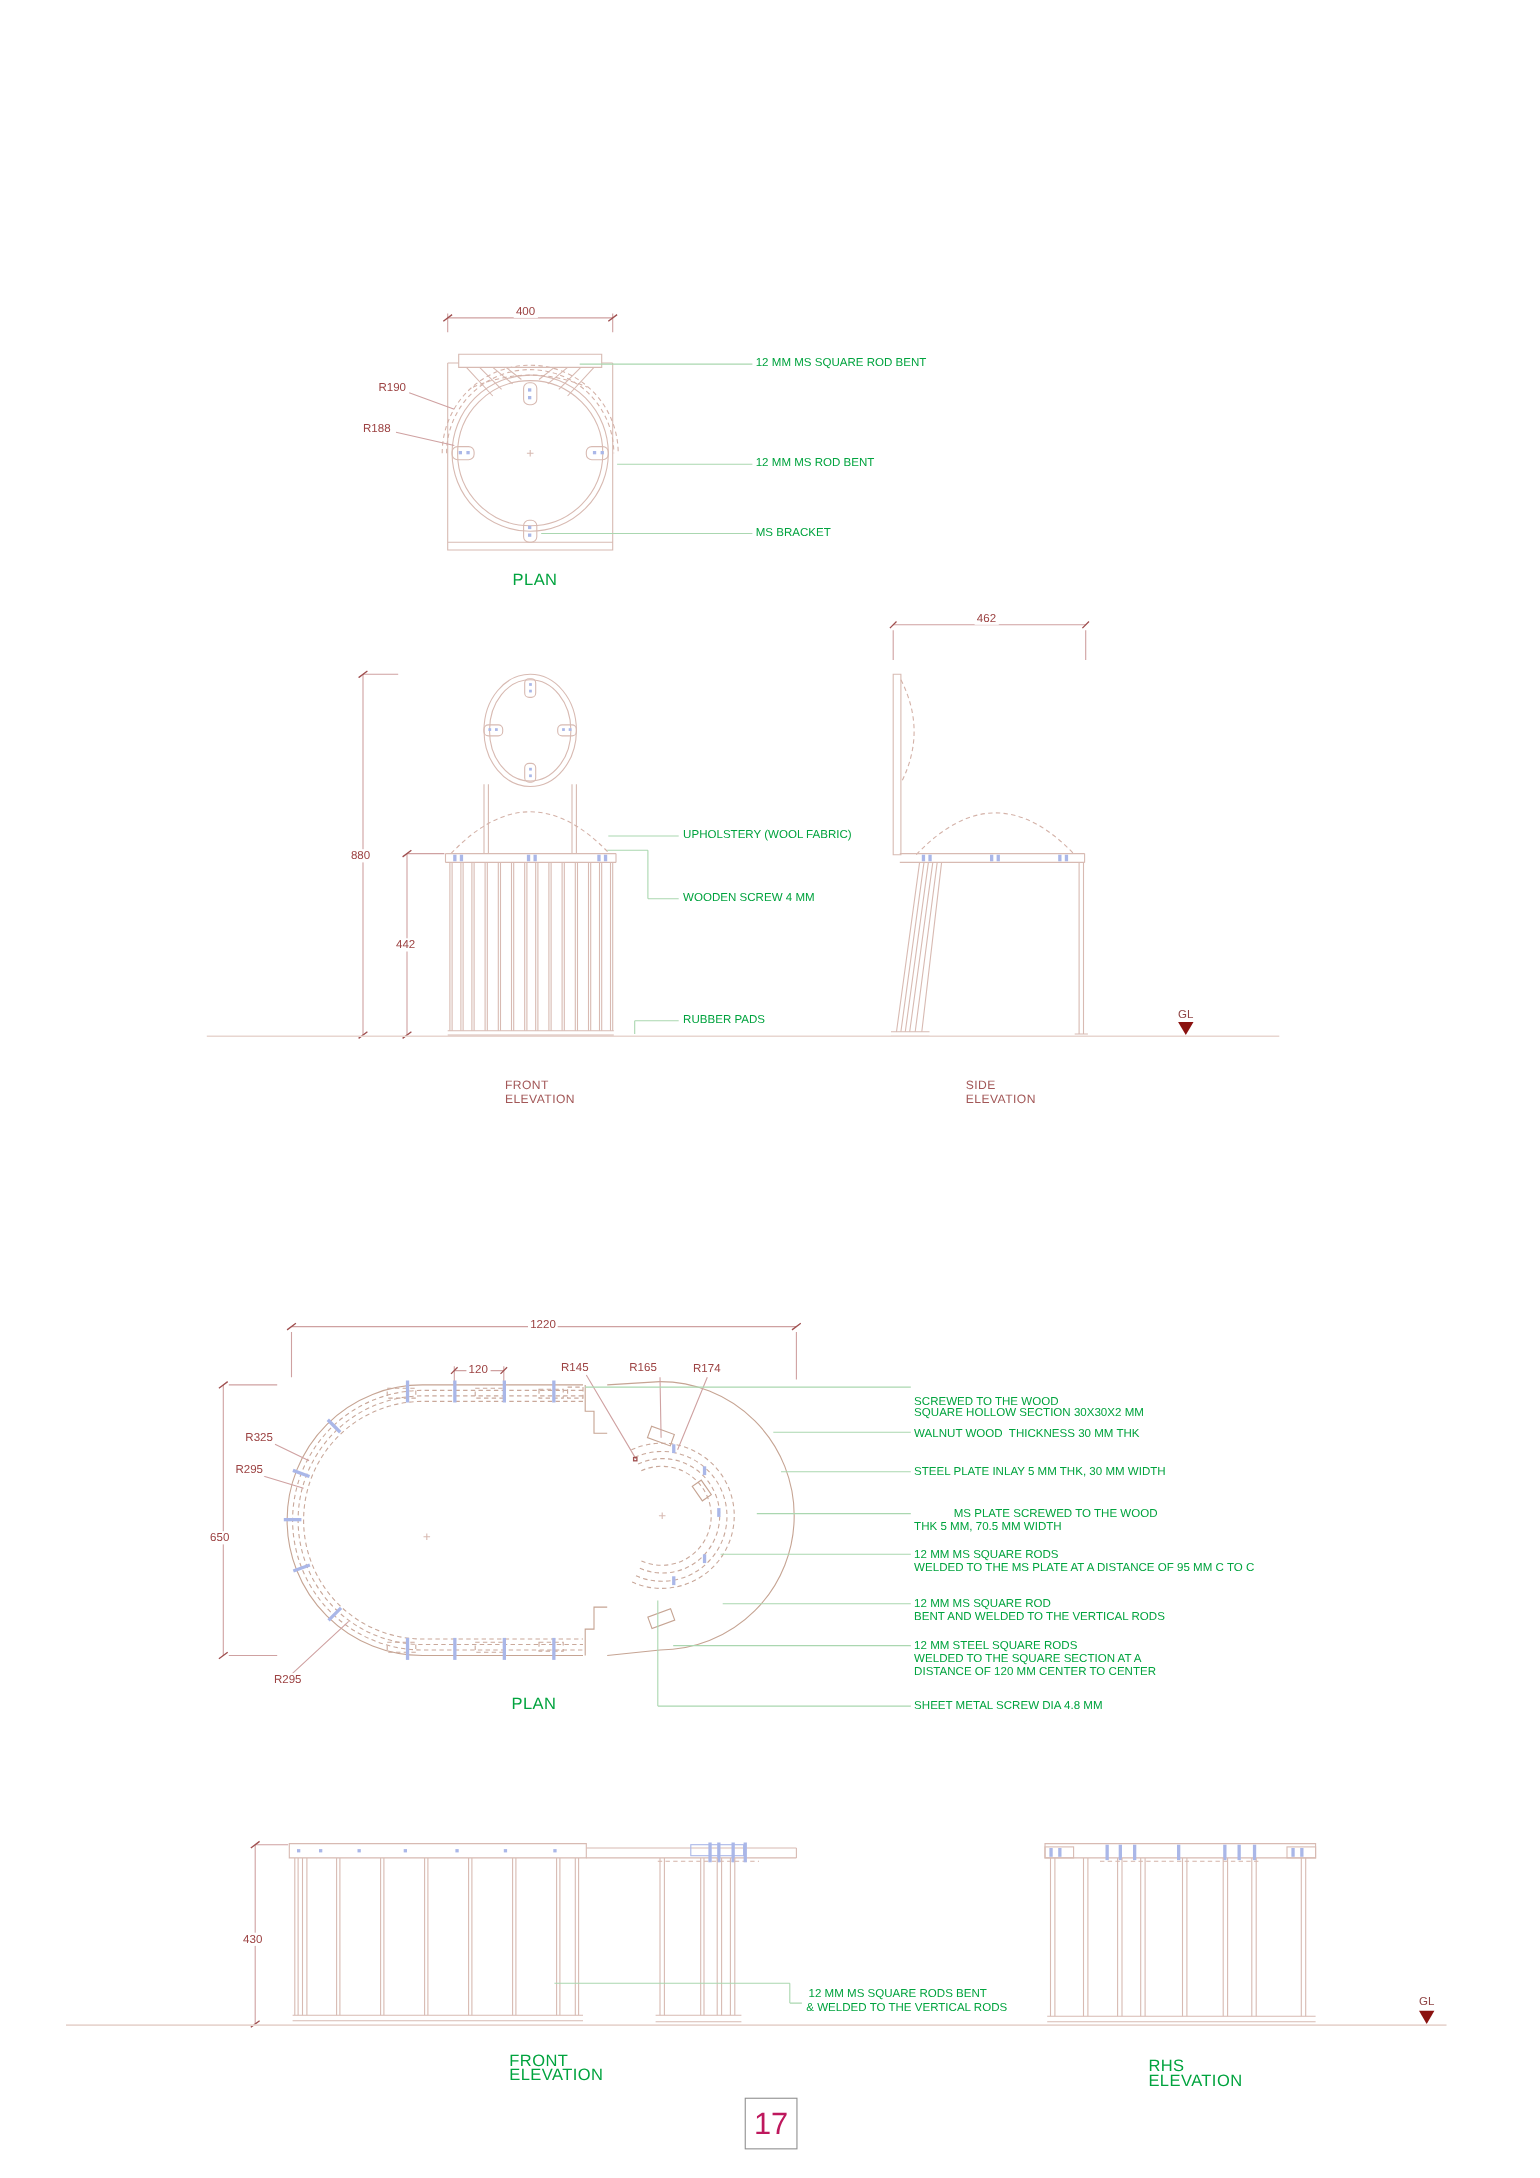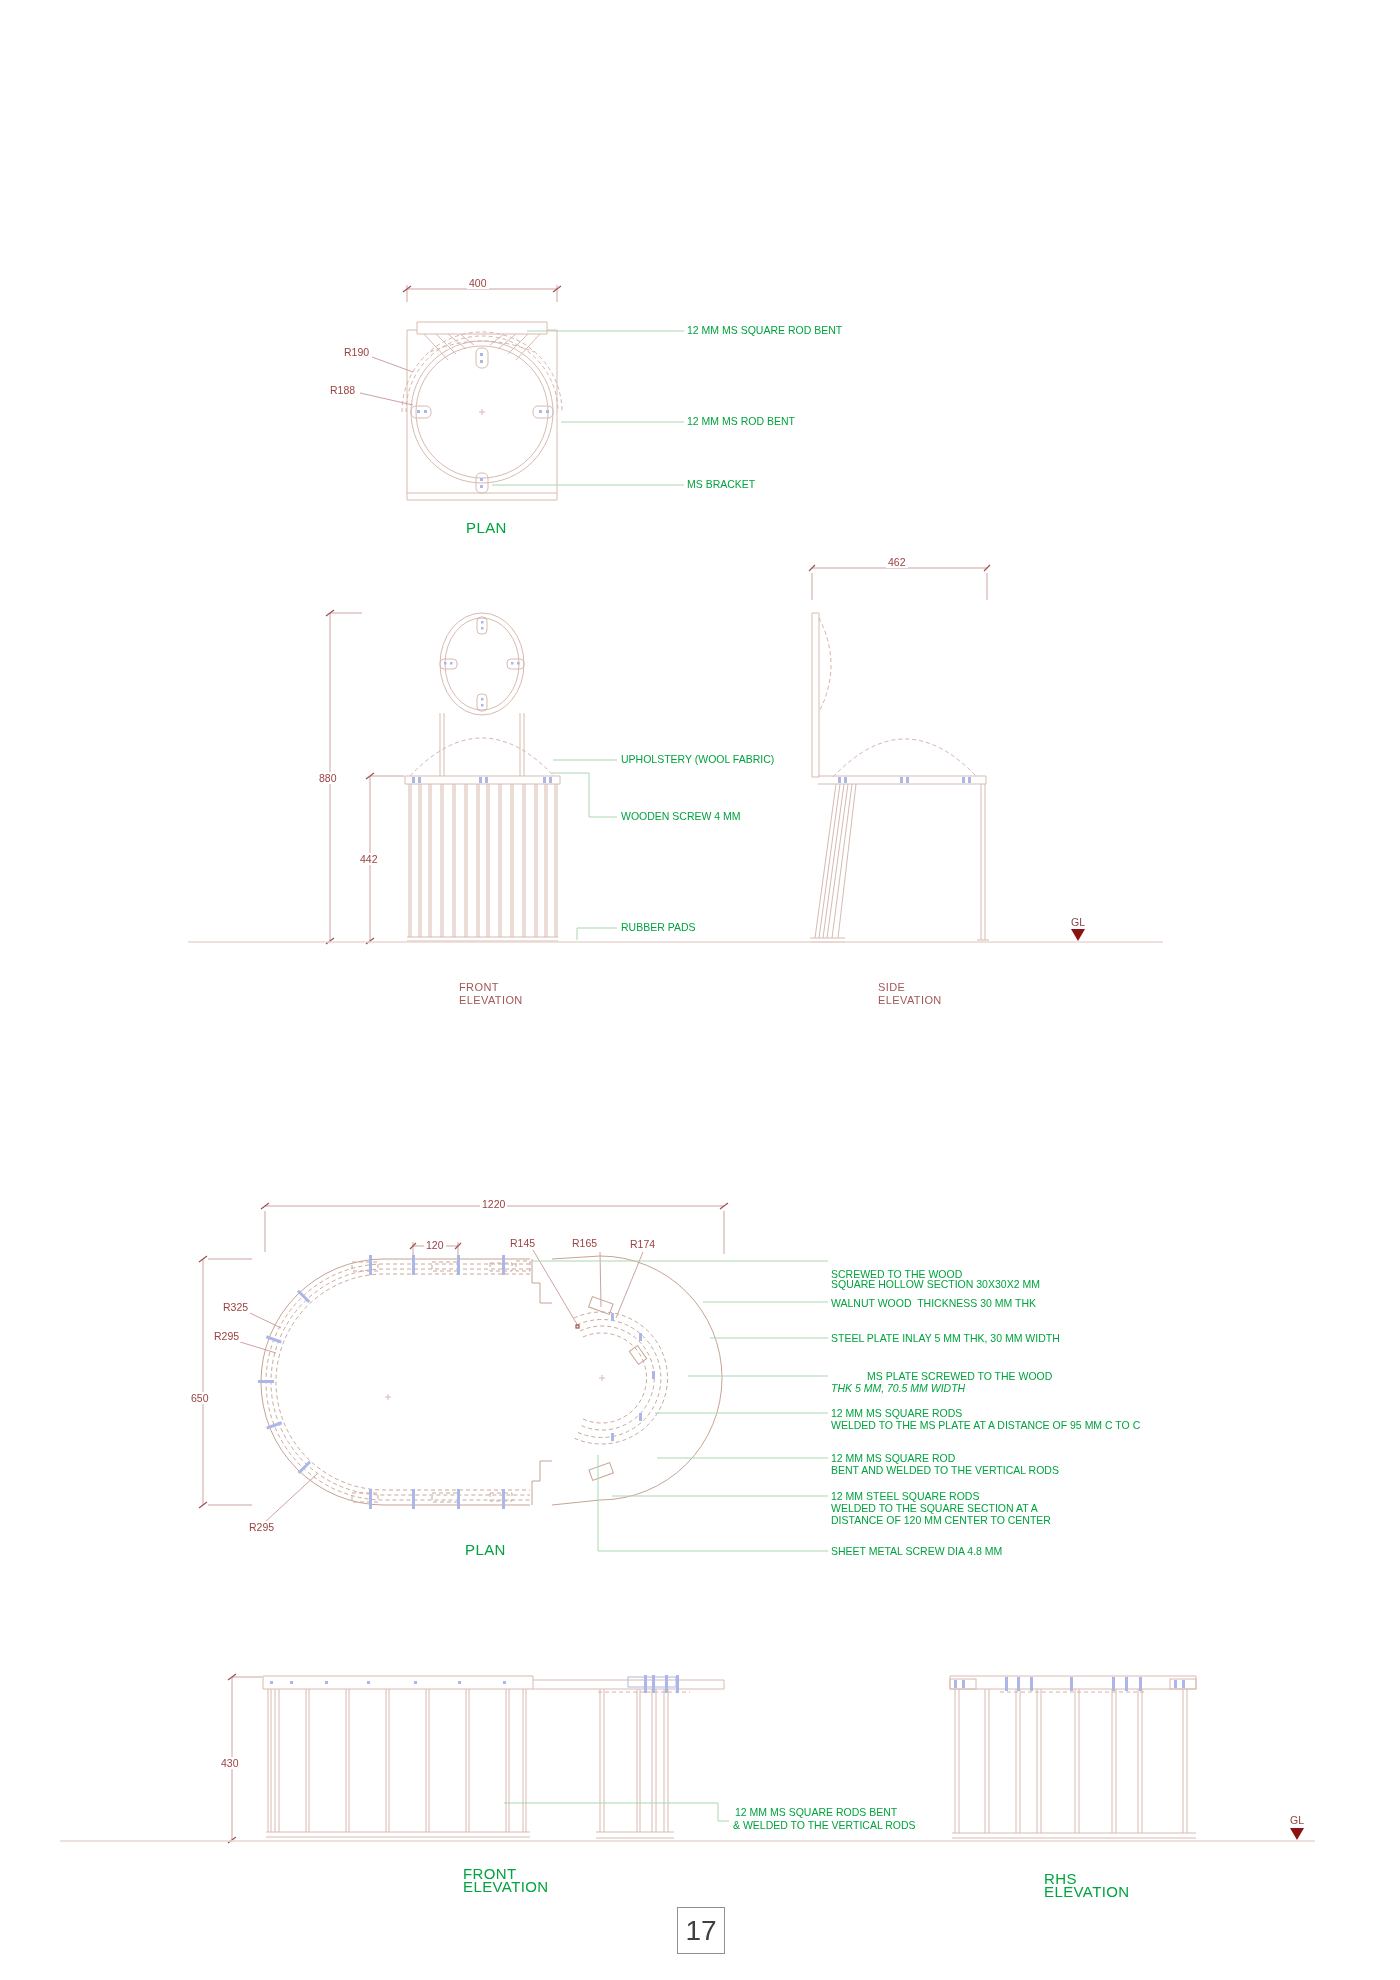--- a/index.html
+++ b/index.html
@@ -7,21 +7,21 @@
          font-family:"Liberation Sans",sans-serif;}
   svg{position:absolute;left:0;top:0;}
   .t{position:absolute;white-space:pre;line-height:1.15;}
   .title-t{width:100%;text-align:center;font-size:46px;font-weight:600;letter-spacing:1px;color:#15323f;}
   .grn-t{color:#00a33e;font-size:10.5px;}
   .glbl-t{color:#00a33e;font-size:15px;letter-spacing:.4px;}
   .dim-t{color:#9c4242;font-size:10.5px;background:#ffffff;padding:0 2px;}
   .lbl-t{color:#a25757;font-size:11px;letter-spacing:.4px;}
   .gl-t{color:#8f4444;font-size:10.5px;}
   .pagebox{position:absolute;left:677px;top:1907px;width:46px;height:45px;border:1.5px solid #909090;
-           display:flex;align-items:center;justify-content:center;font-size:28px;color:#404040;}
+           display:flex;align-items:center;justify-content:center;font-size:28px;color:#be185d;}
   
   .ln{stroke:#d8bab2;fill:none;stroke-width:1;}
   .lnd{stroke:#d4b2a8;fill:none;stroke-width:1;stroke-dasharray:4 3;}
   .tan{stroke:#c6a493;fill:none;stroke-width:1;}
   .tand{stroke:#c9a89a;fill:none;stroke-width:1;stroke-dasharray:4 3;}
   .dim{stroke:#cfa1a1;fill:none;stroke-width:1;}
   .dimk{stroke:#a05050;fill:none;stroke-width:1.2;}
   .grn{stroke:#aad7b0;fill:none;stroke-width:1;}
   .blu{stroke:#aab7e8;fill:none;stroke-width:1;}
   .bluf{fill:#aab7e8;stroke:none;}
@@ -286,21 +286,21 @@
   <div class="t dim-t" style="left:221px;top:1301px;">R325</div>
   <div class="t dim-t" style="left:212px;top:1330px;">R295</div>
   <div class="t dim-t" style="left:247px;top:1521px;">R295</div>
   <div class="t glbl-t" style="left:465px;top:1541px;">PLAN</div>
 
   <div class="t grn-t" style="left:831px;top:1256px;margin-top:22px;">SQUARE HOLLOW SECTION 30X30X2 MM</div>
   <div class="t grn-t" style="left:831px;top:1268px;">SCREWED TO THE WOOD</div>
   <div class="t grn-t" style="left:831px;top:1297px;">WALNUT WOOD  THICKNESS 30 MM THK</div>
   <div class="t grn-t" style="left:831px;top:1332px;">STEEL PLATE INLAY 5 MM THK, 30 MM WIDTH</div>
   <div class="t grn-t" style="left:831px;top:1370px;padding-left:36px;">MS PLATE SCREWED TO THE WOOD</div>
-  <div class="t grn-t" style="left:831px;top:1382px;font-style:italic;">THK 5 MM, 70.5 MM WIDTH</div>
+  <div class="t grn-t" style="left:831px;top:1382px;">THK 5 MM, 70.5 MM WIDTH</div>
   <div class="t grn-t" style="left:831px;top:1407px;">12 MM MS SQUARE RODS</div>
   <div class="t grn-t" style="left:831px;top:1419px;">WELDED TO THE MS PLATE AT A DISTANCE OF 95 MM C TO C</div>
   <div class="t grn-t" style="left:831px;top:1452px;">12 MM MS SQUARE ROD</div>
   <div class="t grn-t" style="left:831px;top:1464px;">BENT AND WELDED TO THE VERTICAL RODS</div>
   <div class="t grn-t" style="left:831px;top:1490px;">12 MM STEEL SQUARE RODS</div>
   <div class="t grn-t" style="left:831px;top:1502px;">WELDED TO THE SQUARE SECTION AT A</div>
   <div class="t grn-t" style="left:831px;top:1514px;">DISTANCE OF 120 MM CENTER TO CENTER</div>
   <div class="t grn-t" style="left:831px;top:1545px;">SHEET METAL SCREW DIA 4.8 MM</div>
 
   <div class="t dim-t" style="left:219px;top:1757px;">430</div>

